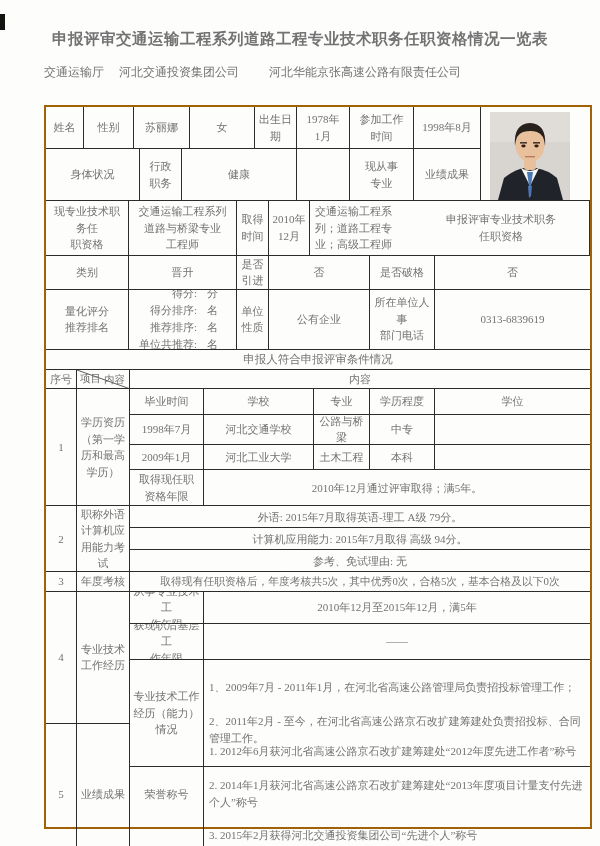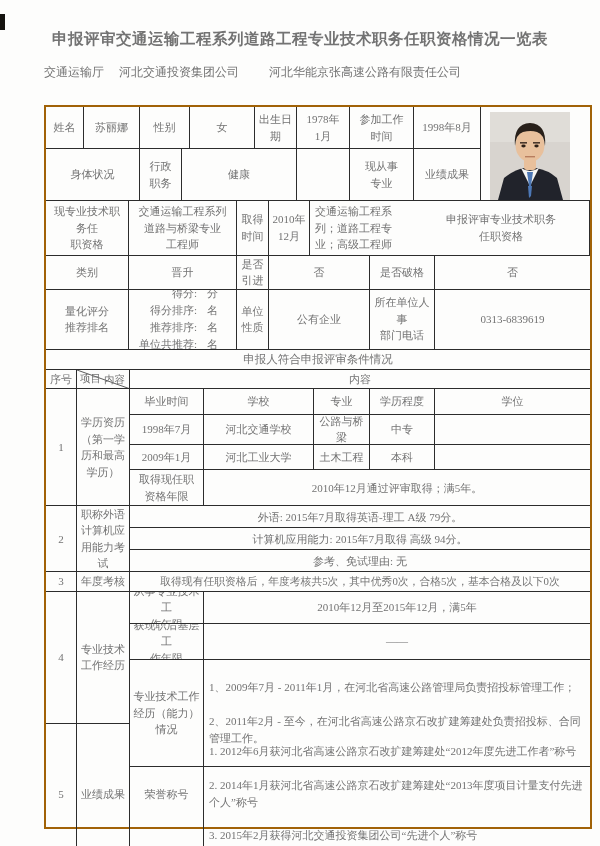--- a/index.html
+++ b/index.html
@@ -83,22 +83,22 @@
     <span class="o2">河北交通投资集团公司</span>
     <span class="o3">河北华能京张高速公路有限责任公司</span>
   </div>
 
   <div class="table">
 
     <div class="trow" style="height:97px">
       <div class="col flex1">
         <div class="trow" style="height:42px">
           <div class="cell" style="width:38px">姓名</div>
+          <div class="cell" style="width:50px">性别</div>
           <div class="cell" style="width:56px">苏丽娜</div>
-          <div class="cell" style="width:50px">性别</div>
           <div class="cell" style="width:65px">女</div>
           <div class="cell" style="width:42px">出生日期</div>
           <div class="cell" style="width:53px">1978年
 1月</div>
           <div class="cell" style="width:64px">参加工作
 时间</div>
           <div class="cell rr flex1">1998年8月</div>
         </div>
         <div class="trow flex1">
           <div class="cell" style="width:94px">身体状况</div>

